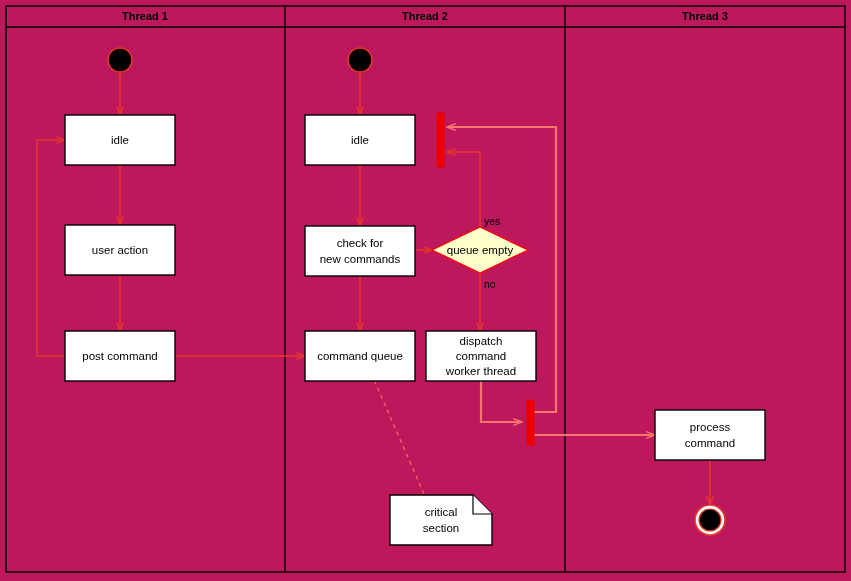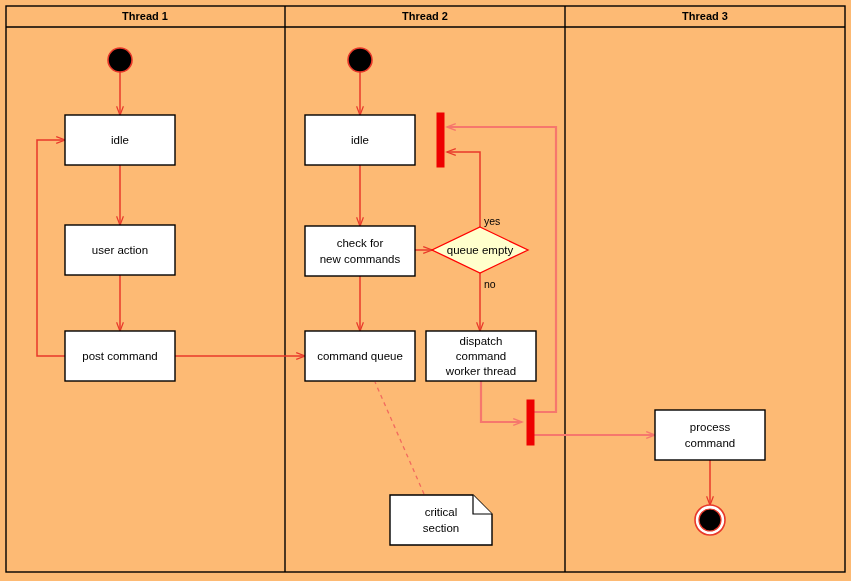--- a/index.html
+++ b/index.html
@@ -7,21 +7,21 @@
     padding: 0;
     background: #ffffff;
   }
   body {
     font-family: "Liberation Sans", sans-serif;
   }
   #canvas {
     position: relative;
     width: 851px;
     height: 581px;
-    background: #fdba74;
+    background: #be185d;
     overflow: hidden;
   }
   #diagram-svg {
     position: absolute;
     left: 0;
     top: 0;
     width: 851px;
     height: 581px;
   }
   .swimlane-title {

